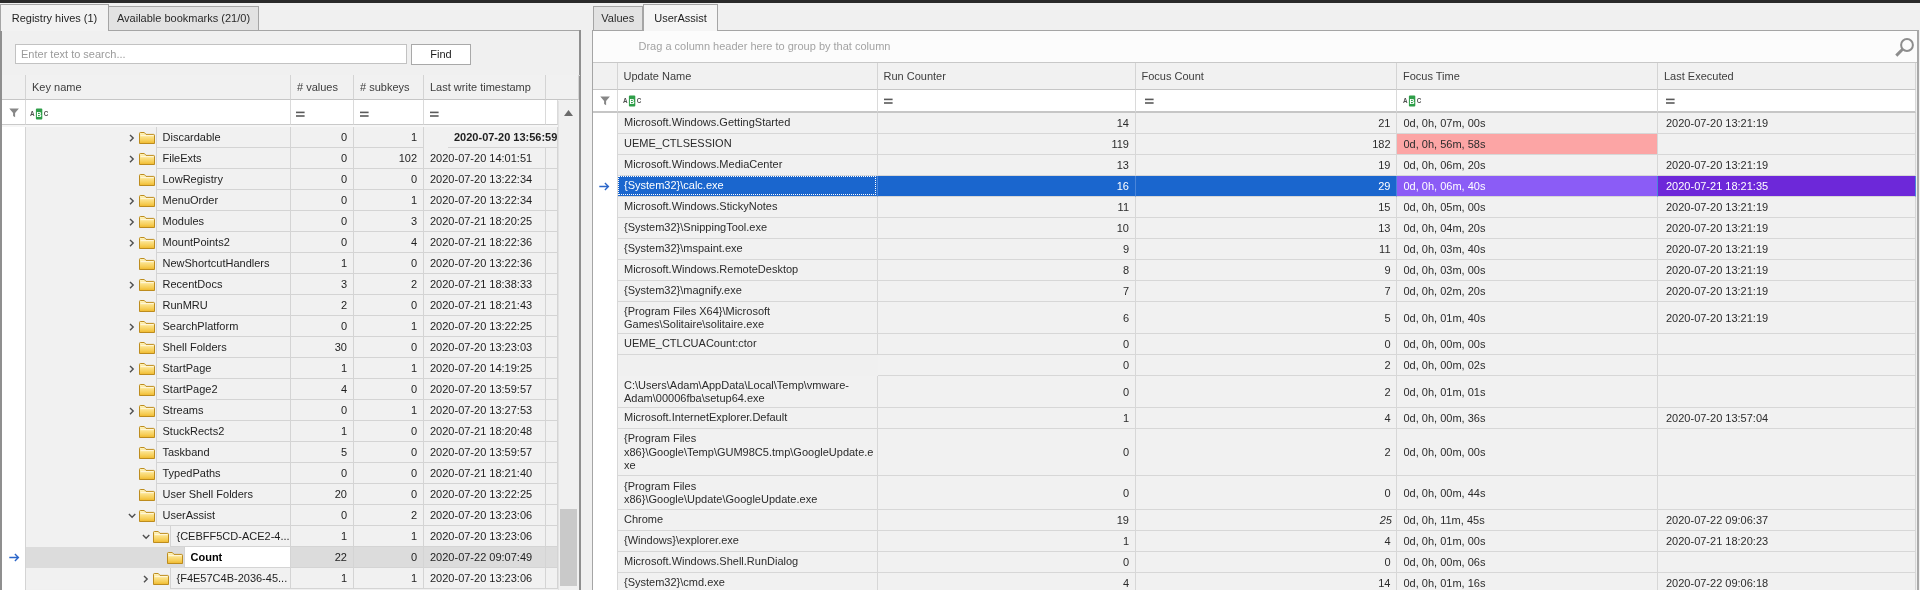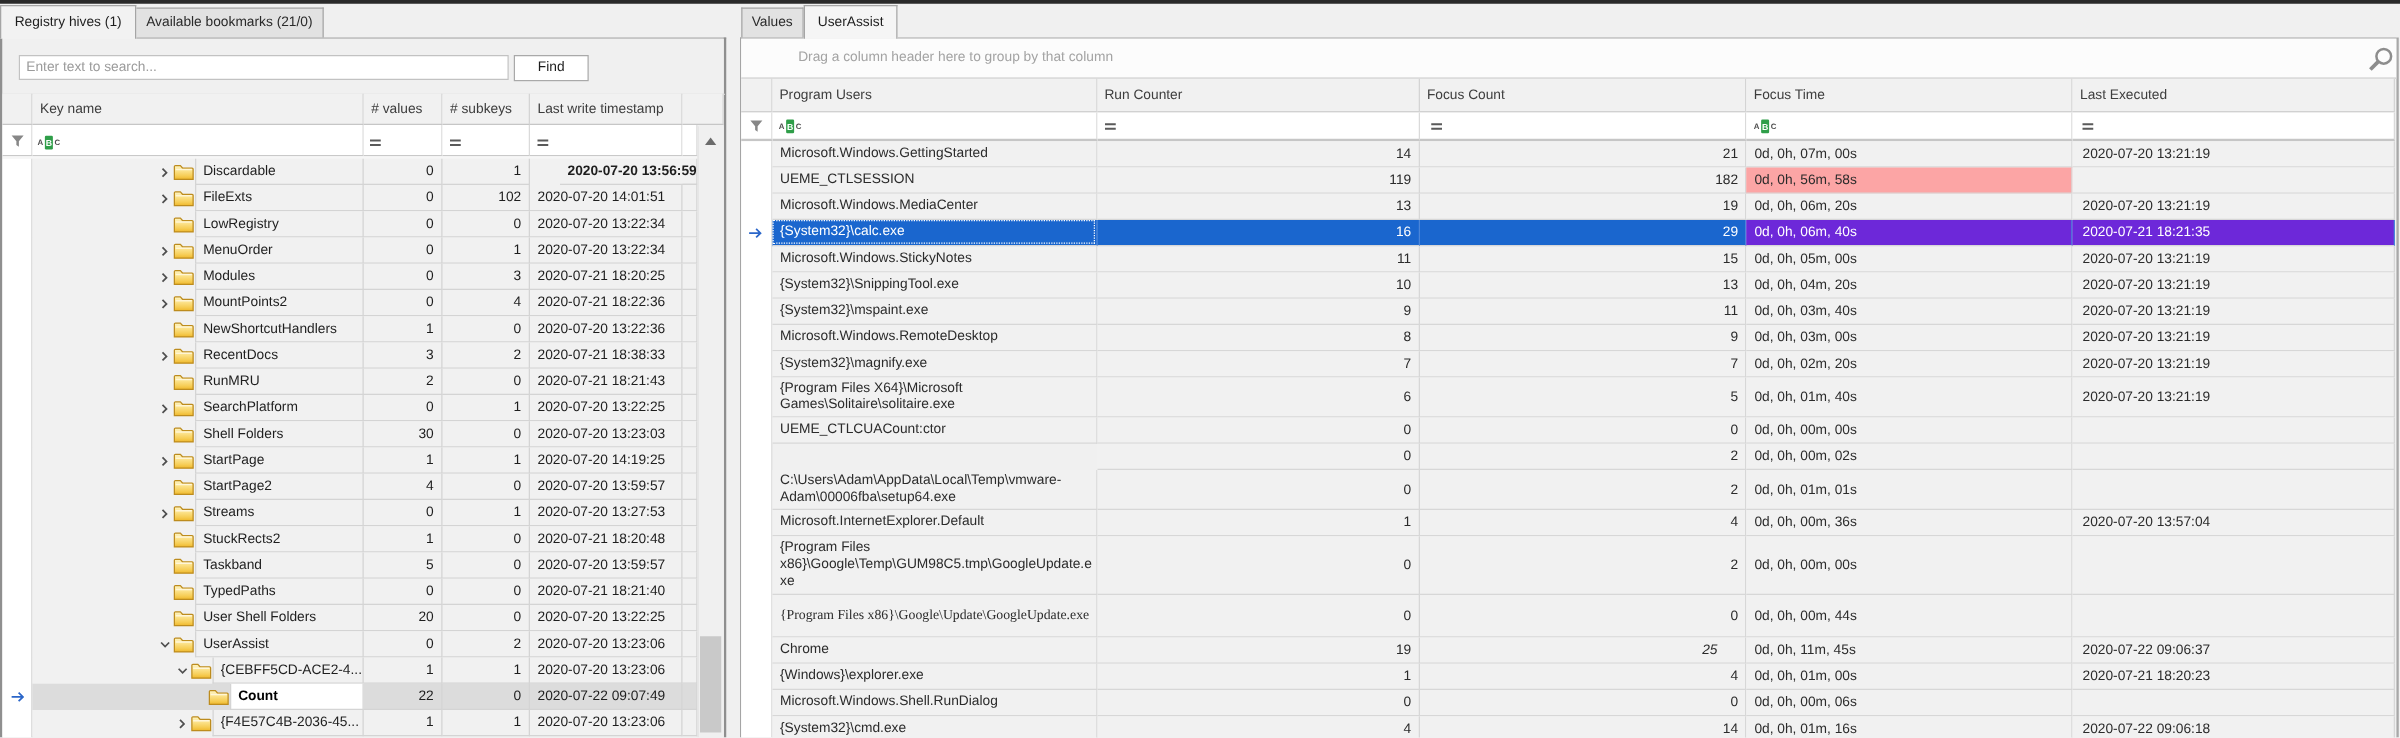--- a/index.html
+++ b/index.html
@@ -782,21 +782,21 @@
       <span style="position: absolute; left: 5.5px; top: 50%; transform: translateY(-50%); color: rgb(163, 163, 163); margin-left: 40px;">Drag a column header here to group by that column</span>
     </div>
     <div style="position: absolute; left: 1891px; top: 35.5px; width: 24px; height: 22px;">
       <svg width="24" height="22" viewBox="0 0 24 22" style="left:0;top:0">
         <circle cx="16" cy="9" r="5.9" fill="none" stroke="#8d8d8d" stroke-width="2"></circle>
     <path d="M11.6 13.3 L5.3 19.6" stroke="#8d8d8d" stroke-width="3"></path>
       </svg>
     </div>
     <div class="hcell" style="position: absolute; left: 593px; top: 62.5px; width: 24.5px; height: 27px;"></div>
     <div class="hcell" style="position: absolute; left: 617.5px; top: 62.5px; width: 260px; height: 27px;">
-      <span style="position: absolute; left: 6px; top: 50%; transform: translateY(-50%);">Program Users</span>
+      <span style="position: absolute; left: 6px; top: 50%; transform: translateY(-50%);">Update Name</span>
     </div>
     <div class="hcell" style="position: absolute; left: 877.5px; top: 62.5px; width: 258px; height: 27px;">
       <span style="position: absolute; left: 6px; top: 50%; transform: translateY(-50%);">Run Counter</span>
     </div>
     <div class="hcell" style="position: absolute; left: 1135.5px; top: 62.5px; width: 261.5px; height: 27px;">
       <span style="position: absolute; left: 6px; top: 50%; transform: translateY(-50%);">Focus Count</span>
     </div>
     <div class="hcell" style="position: absolute; left: 1397px; top: 62.5px; width: 261px; height: 27px;">
       <span style="position: absolute; left: 6px; top: 50%; transform: translateY(-50%);">Focus Time</span>
     </div>
@@ -895,21 +895,21 @@
     <div style="position: absolute; left: 617.5px; top: 176px; width: 260px; height: 21px; background: rgb(26, 102, 206); color: rgb(255, 255, 255); border-right: 1px solid rgb(74, 133, 217); border-bottom: 1px solid rgb(215, 215, 215);">
       <span style="position: absolute; left: 6.5px; top: 50%; transform: translateY(-50%); width: 251px; overflow-wrap: break-word; line-height: 13.5px; white-space: normal; display: block;">{System32}\calc.exe</span>
       <div class="focusdots"></div>
     </div>
     <div style="position: absolute; left: 877.5px; top: 176px; width: 258px; height: 21px; background: rgb(26, 102, 206); color: rgb(255, 255, 255); border-right: 1px solid rgb(74, 133, 217); border-bottom: 1px solid rgb(215, 215, 215);">
       <span style="position: absolute; top: 50%; transform: translateY(-50%); white-space: nowrap; right: 5.5px;">16</span>
     </div>
     <div style="position: absolute; left: 1135.5px; top: 176px; width: 261.5px; height: 21px; background: rgb(26, 102, 206); color: rgb(255, 255, 255); border-right: 1px solid rgb(74, 133, 217); border-bottom: 1px solid rgb(215, 215, 215);">
       <span style="position: absolute; top: 50%; transform: translateY(-50%); white-space: nowrap; right: 5.5px;">29</span>
     </div>
-    <div style="position: absolute; left: 1397px; top: 176px; width: 261px; height: 21px; background: #6d28d9; color: rgb(255, 255, 255); border-right: 1px solid rgb(74, 133, 217); border-bottom: 1px solid rgb(215, 215, 215);">
+    <div style="position: absolute; left: 1397px; top: 176px; width: 261px; height: 21px; background: #8b5cf6; color: rgb(255, 255, 255); border-right: 1px solid rgb(74, 133, 217); border-bottom: 1px solid rgb(215, 215, 215);">
       <span style="position: absolute; top: 50%; transform: translateY(-50%); white-space: nowrap; left: 6.5px;">0d, 0h, 06m, 40s</span>
     </div>
     <div style="position: absolute; left: 1658px; top: 176px; width: 258px; height: 21px; background: #6d28d9; color: rgb(255, 255, 255); border-right: 1px solid rgb(74, 133, 217); border-bottom: 1px solid rgb(215, 215, 215);">
       <span style="position: absolute; top: 50%; transform: translateY(-50%); white-space: nowrap; left: 8px;">2020-07-21 18:21:35</span>
     </div>
     <div style="position: absolute; left: 599px; top: 182px; width: 9px; height: 9px;">
       <svg width="9" height="9" viewBox="0 0 9 9" style="left:0;top:0">
         <path d="M0.3 4.5 H9.3 M5.9 1.1 L9.4 4.5 L5.9 7.9" fill="none" stroke="#2b66c9" stroke-width="1.4"></path>
       </svg>
     </div>
@@ -1060,41 +1060,41 @@
     <div style="position: absolute; left: 877.5px; top: 429px; width: 258px; height: 47px; background: rgb(241, 241, 241); color: rgb(43, 43, 43); border-right: 1px solid rgb(215, 215, 215); border-bottom: 1px solid rgb(215, 215, 215);">
       <span style="position: absolute; top: 50%; transform: translateY(-50%); white-space: nowrap; right: 5.5px;">0</span>
     </div>
     <div style="position: absolute; left: 1135.5px; top: 429px; width: 261.5px; height: 47px; background: rgb(241, 241, 241); color: rgb(43, 43, 43); border-right: 1px solid rgb(215, 215, 215); border-bottom: 1px solid rgb(215, 215, 215);">
       <span style="position: absolute; top: 50%; transform: translateY(-50%); white-space: nowrap; right: 5.5px;">2</span>
     </div>
     <div style="position: absolute; left: 1397px; top: 429px; width: 261px; height: 47px; background: rgb(241, 241, 241); color: rgb(43, 43, 43); border-right: 1px solid rgb(215, 215, 215); border-bottom: 1px solid rgb(215, 215, 215);">
       <span style="position: absolute; top: 50%; transform: translateY(-50%); white-space: nowrap; left: 6.5px;">0d, 0h, 00m, 00s</span>
     </div>
     <div style="position: absolute; left: 1658px; top: 429px; width: 258px; height: 47px; background: rgb(241, 241, 241); color: rgb(43, 43, 43); border-right: 1px solid rgb(215, 215, 215); border-bottom: 1px solid rgb(215, 215, 215);"></div>
-    <div style="position: absolute; left: 617.5px; top: 476px; width: 260px; height: 34px; background: rgb(241, 241, 241); color: rgb(43, 43, 43); border-right: 1px solid rgb(215, 215, 215); border-bottom: 1px solid rgb(215, 215, 215); font-family: Liberation Serif, serif;">
+    <div style="position: absolute; left: 617.5px; top: 476px; width: 260px; height: 34px; background: rgb(241, 241, 241); color: rgb(43, 43, 43); border-right: 1px solid rgb(215, 215, 215); border-bottom: 1px solid rgb(215, 215, 215);">
       <span style="position: absolute; left: 6.5px; top: 50%; transform: translateY(-50%); width: 251px; overflow-wrap: break-word; line-height: 13.5px; white-space: normal; display: block;">{Program Files x86}\Google\Update\GoogleUpdate.exe</span>
     </div>
     <div style="position: absolute; left: 877.5px; top: 476px; width: 258px; height: 34px; background: rgb(241, 241, 241); color: rgb(43, 43, 43); border-right: 1px solid rgb(215, 215, 215); border-bottom: 1px solid rgb(215, 215, 215);">
       <span style="position: absolute; top: 50%; transform: translateY(-50%); white-space: nowrap; right: 5.5px;">0</span>
     </div>
     <div style="position: absolute; left: 1135.5px; top: 476px; width: 261.5px; height: 34px; background: rgb(241, 241, 241); color: rgb(43, 43, 43); border-right: 1px solid rgb(215, 215, 215); border-bottom: 1px solid rgb(215, 215, 215);">
       <span style="position: absolute; top: 50%; transform: translateY(-50%); white-space: nowrap; right: 5.5px;">0</span>
     </div>
     <div style="position: absolute; left: 1397px; top: 476px; width: 261px; height: 34px; background: rgb(241, 241, 241); color: rgb(43, 43, 43); border-right: 1px solid rgb(215, 215, 215); border-bottom: 1px solid rgb(215, 215, 215);">
       <span style="position: absolute; top: 50%; transform: translateY(-50%); white-space: nowrap; left: 6.5px;">0d, 0h, 00m, 44s</span>
     </div>
     <div style="position: absolute; left: 1658px; top: 476px; width: 258px; height: 34px; background: rgb(241, 241, 241); color: rgb(43, 43, 43); border-right: 1px solid rgb(215, 215, 215); border-bottom: 1px solid rgb(215, 215, 215);"></div>
     <div style="position: absolute; left: 617.5px; top: 510px; width: 260px; height: 21px; background: rgb(241, 241, 241); color: rgb(43, 43, 43); border-right: 1px solid rgb(215, 215, 215); border-bottom: 1px solid rgb(215, 215, 215);">
       <span style="position: absolute; left: 6.5px; top: 50%; transform: translateY(-50%); width: 251px; overflow-wrap: break-word; line-height: 13.5px; white-space: normal; display: block;">Chrome</span>
     </div>
     <div style="position: absolute; left: 877.5px; top: 510px; width: 258px; height: 21px; background: rgb(241, 241, 241); color: rgb(43, 43, 43); border-right: 1px solid rgb(215, 215, 215); border-bottom: 1px solid rgb(215, 215, 215);">
       <span style="position: absolute; top: 50%; transform: translateY(-50%); white-space: nowrap; right: 5.5px;">19</span>
     </div>
     <div style="position: absolute; left: 1135.5px; top: 510px; width: 261.5px; height: 21px; background: rgb(241, 241, 241); color: rgb(43, 43, 43); border-right: 1px solid rgb(215, 215, 215); border-bottom: 1px solid rgb(215, 215, 215);">
-      <span style="position: absolute; top: 50%; transform: translateY(-50%); white-space: nowrap; right: 22px; font-style: italic;">25</span>
+      <span style="position: absolute; top: 50%; transform: translateY(-50%); white-space: nowrap; right: 4px; font-style: italic;">25</span>
     </div>
     <div style="position: absolute; left: 1397px; top: 510px; width: 261px; height: 21px; background: rgb(241, 241, 241); color: rgb(43, 43, 43); border-right: 1px solid rgb(215, 215, 215); border-bottom: 1px solid rgb(215, 215, 215);">
       <span style="position: absolute; top: 50%; transform: translateY(-50%); white-space: nowrap; left: 6.5px;">0d, 0h, 11m, 45s</span>
     </div>
     <div style="position: absolute; left: 1658px; top: 510px; width: 258px; height: 21px; background: rgb(241, 241, 241); color: rgb(43, 43, 43); border-right: 1px solid rgb(215, 215, 215); border-bottom: 1px solid rgb(215, 215, 215);">
       <span style="position: absolute; top: 50%; transform: translateY(-50%); white-space: nowrap; left: 8px;">2020-07-22 09:06:37</span>
     </div>
     <div style="position: absolute; left: 617.5px; top: 531px; width: 260px; height: 21px; background: rgb(241, 241, 241); color: rgb(43, 43, 43); border-right: 1px solid rgb(215, 215, 215); border-bottom: 1px solid rgb(215, 215, 215);">
       <span style="position: absolute; left: 6.5px; top: 50%; transform: translateY(-50%); width: 251px; overflow-wrap: break-word; line-height: 13.5px; white-space: normal; display: block;">{Windows}\explorer.exe</span>
     </div>

